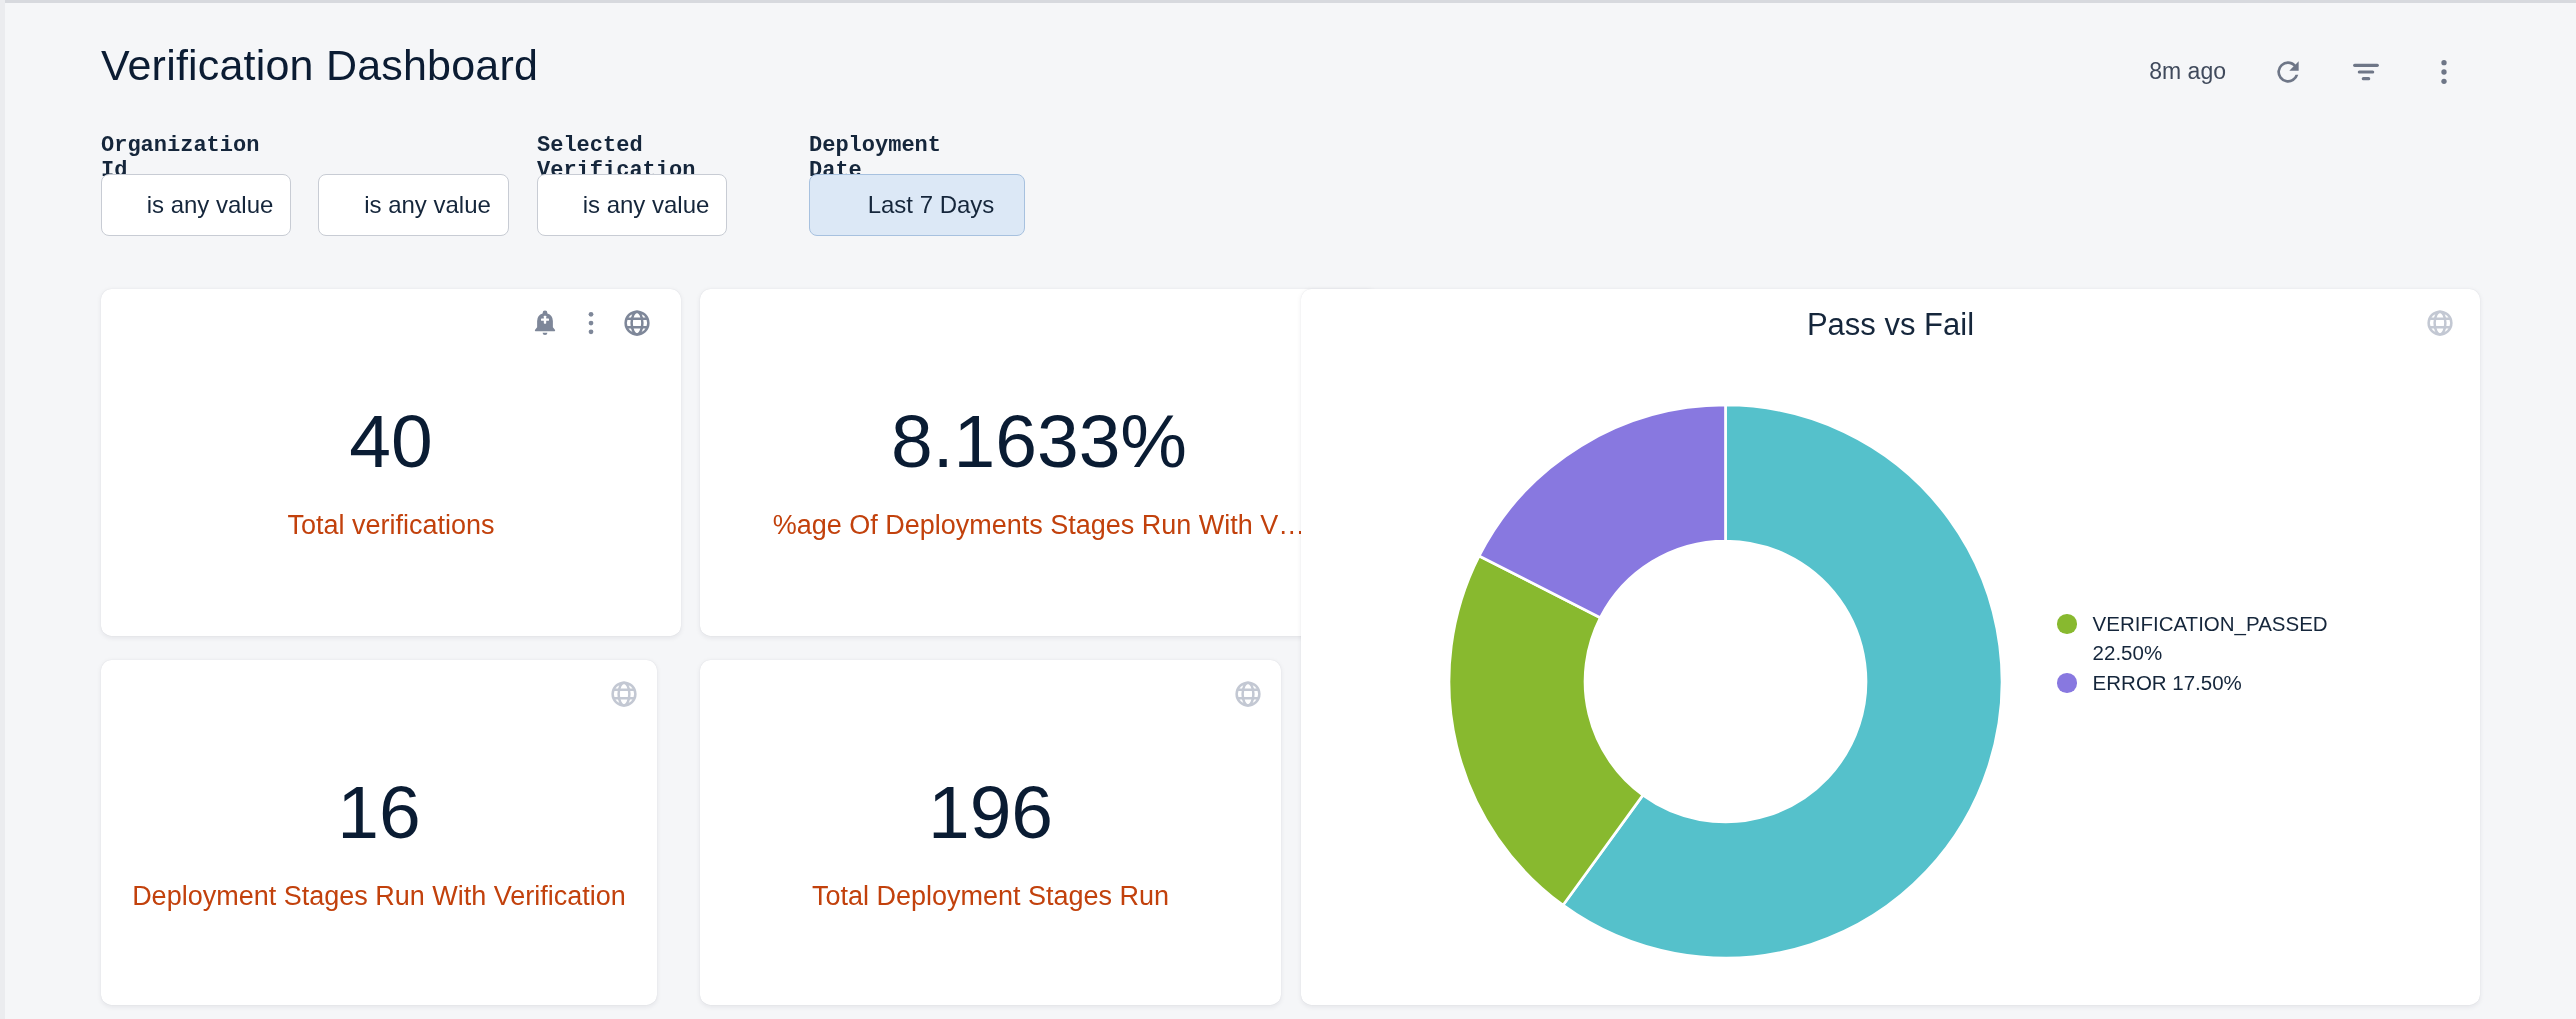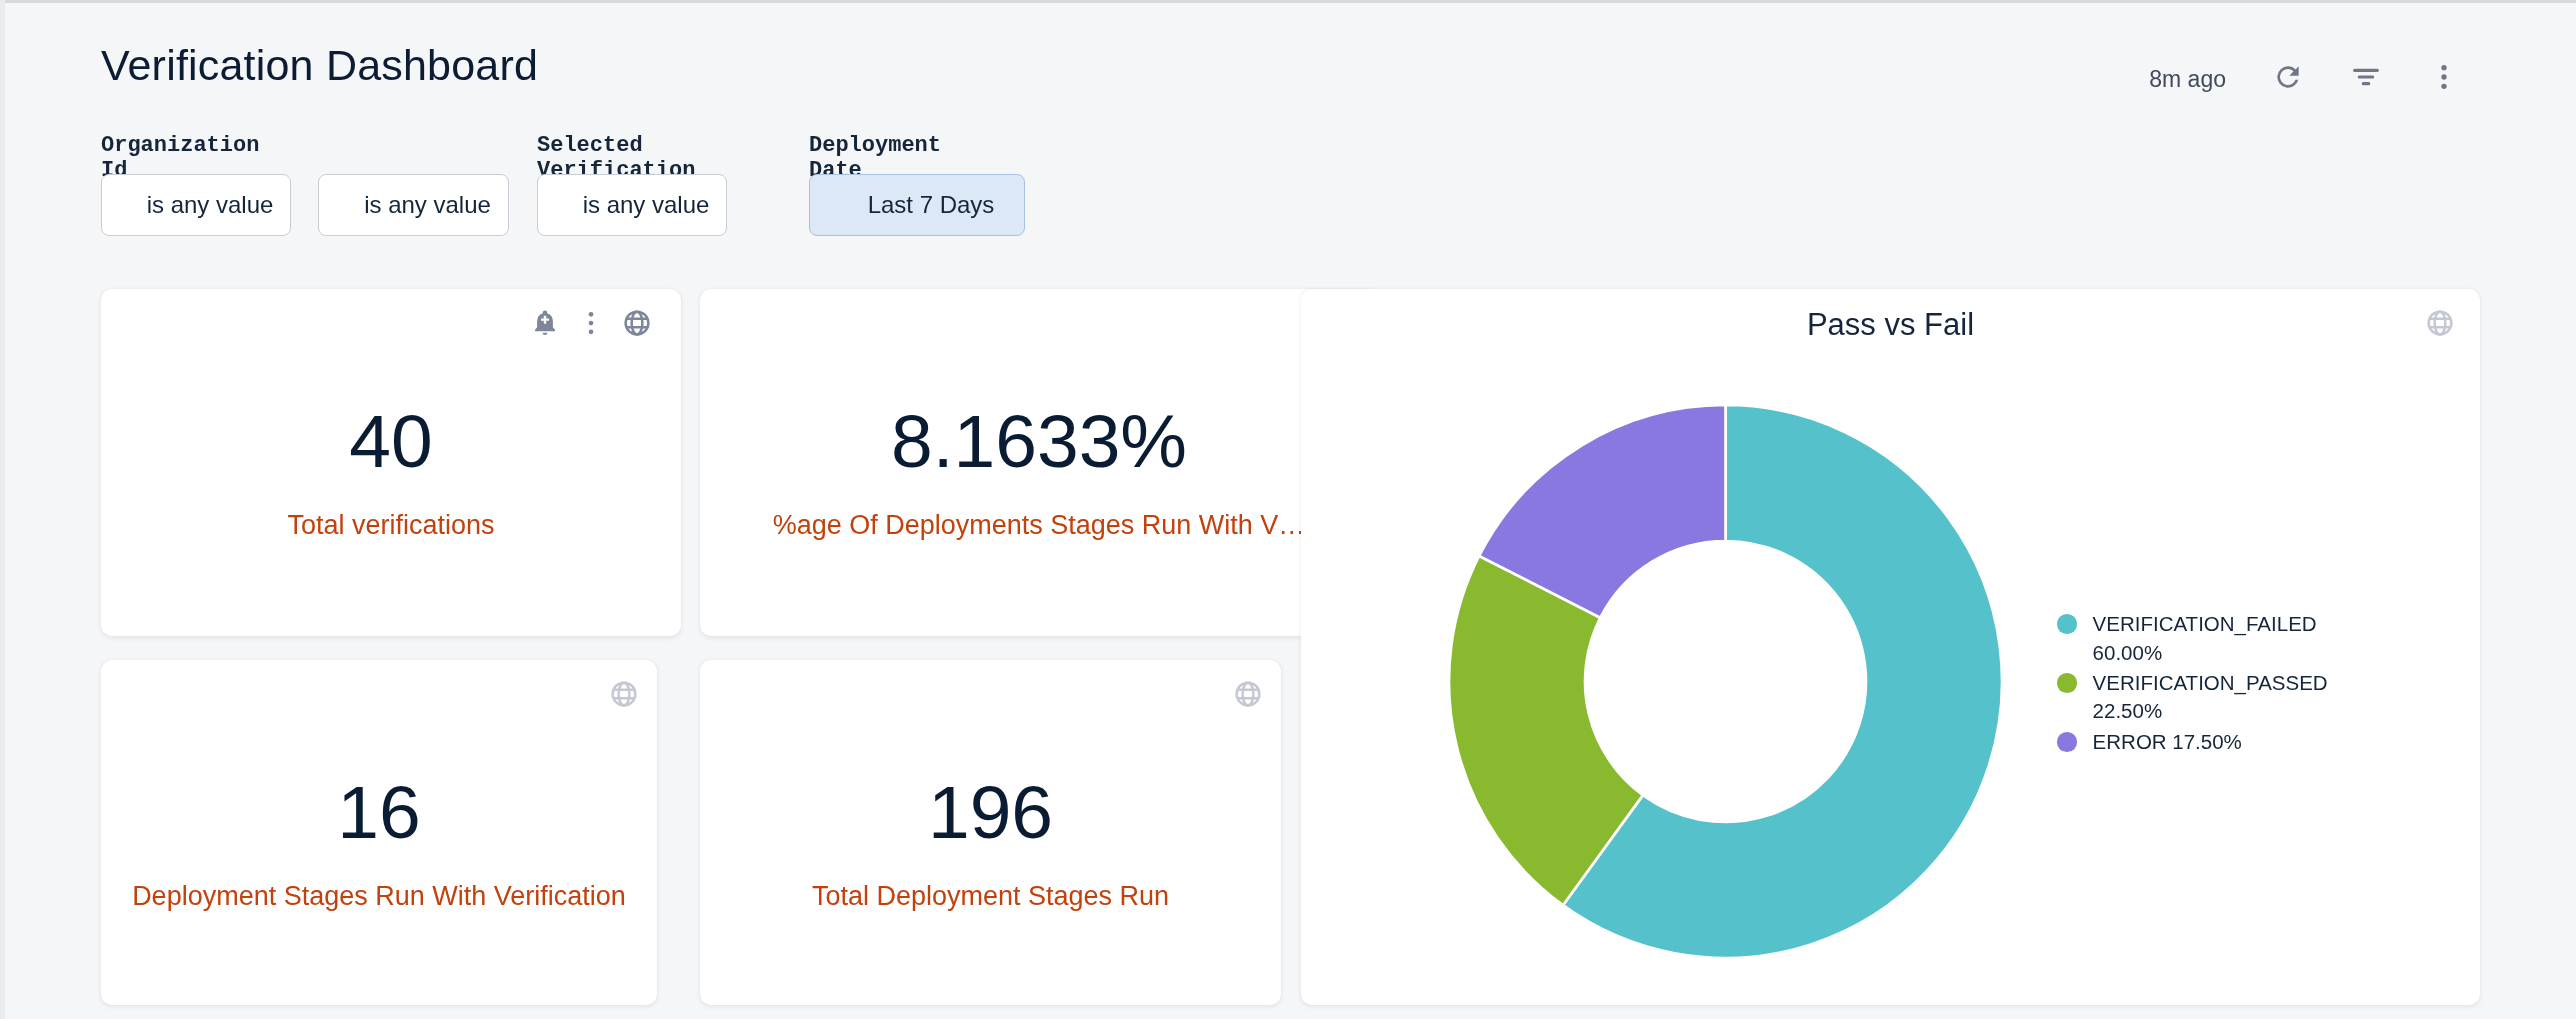--- a/index.html
+++ b/index.html
@@ -14,21 +14,21 @@
   .top-border { position:absolute; left:0; top:0; width:100%; height:2.7px; background:#D7D9DE; }
   .left-strip { position:absolute; left:0; top:0; width:5.3px; height:100%; background:#EBECEF; }
 
   
   .page-title {
     position:absolute; left:101px; top:41px;
     font-size:43px; font-weight:500; color:#0B1C33; letter-spacing:0.2px;
   }
   .header-actions {
     position:absolute; right:116px; top:50px; height:43px;
-    display:flex; align-items:flex-end; gap:46px;
+    display:flex; align-items:center; gap:46px;
   }
   .last-updated { font-size:23px; color:#404A5C; }
   .icon-btn { background:none; border:none; cursor:pointer; color:#6E7687; display:flex; align-items:center; }
   .icon-btn svg { width:32px; height:32px; }
 
   
   .filters { position:absolute; left:0; top:0; }
   .filter-label {
     position:absolute; top:133px;
     font-size:22px; font-weight:600; color:#15263B;font-family:Liberation Mono, monospace;
@@ -242,24 +242,20 @@
   </div>
   <div class="donut-wrap">
     <svg viewBox="0 0 640 640">
         <path d="M 320 9 A 311 311 0 1 1 137.1987865370409 571.6042852506087 L 227.12993013778924 447.8246851112417 A 158 158 0 1 0 320 162 Z" fill="#55C1CB" stroke="#ffffff" stroke-width="3"></path>
         <path d="M 137.1987865370409 571.6042852506087 A 311 311 0 0 1 42.896970977417595 178.808954581001 L 179.22096917823788 248.2695010411516 A 158 158 0 0 0 227.12993013778924 447.8246851112417 Z" fill="#88B92F" stroke="#ffffff" stroke-width="3"></path>
         <path d="M 42.896970977417595 178.808954581001 A 311 311 0 0 1 319.99999999999994 9 L 319.99999999999994 162 A 158 158 0 0 0 179.22096917823788 248.2695010411516 Z" fill="#8878E0" stroke="#ffffff" stroke-width="3"></path>
       </svg>
   </div>
   <div class="legend">
       <div class="legend-item">
-        <span class="legend-dot" style="background: rgb(85, 193, 203);"></span>
-        <span class="legend-text">VERIFICATION_FAILED 60.00%</span>
-      </div>
-      <div class="legend-item">
         <span class="legend-dot" style="background: rgb(136, 185, 47);"></span>
         <span class="legend-text">VERIFICATION_PASSED 22.50%</span>
       </div>
       <div class="legend-item">
         <span class="legend-dot" style="background: rgb(136, 120, 224);"></span>
         <span class="legend-text">ERROR 17.50%</span>
       </div>
     </div>
 </section>
 

